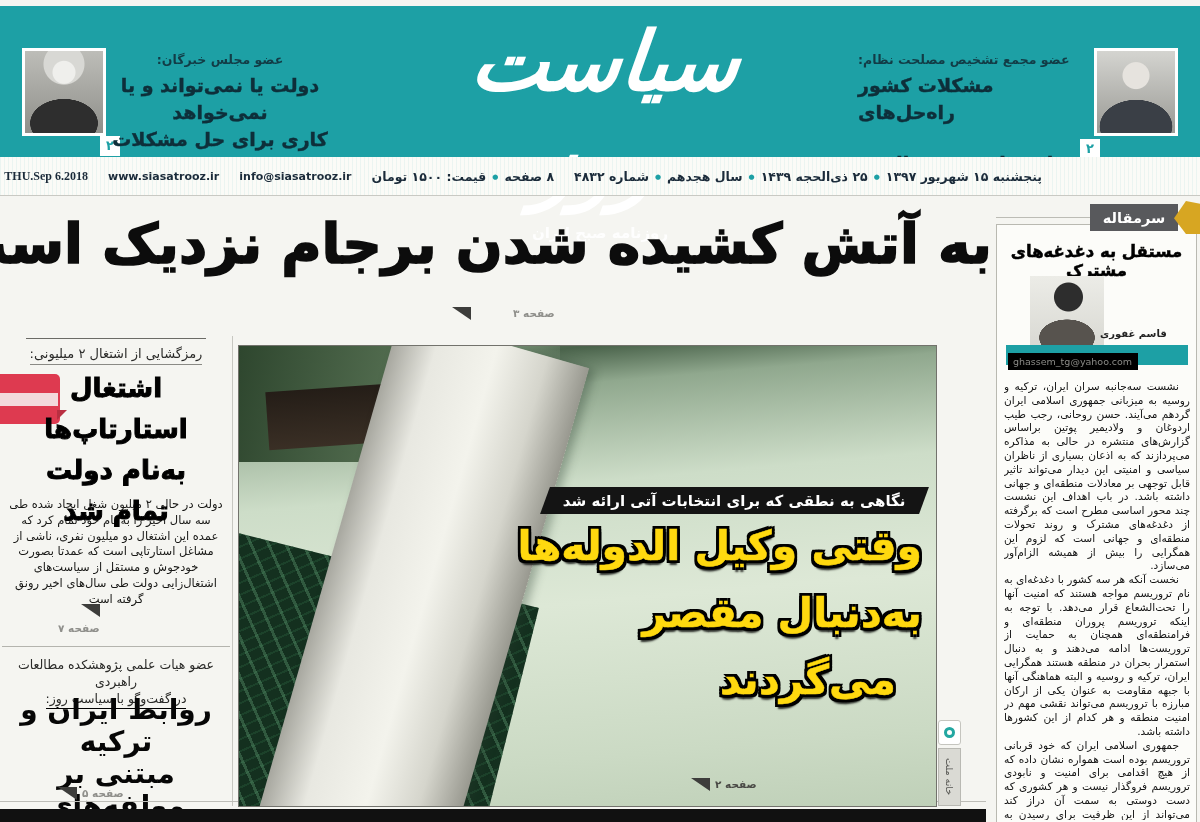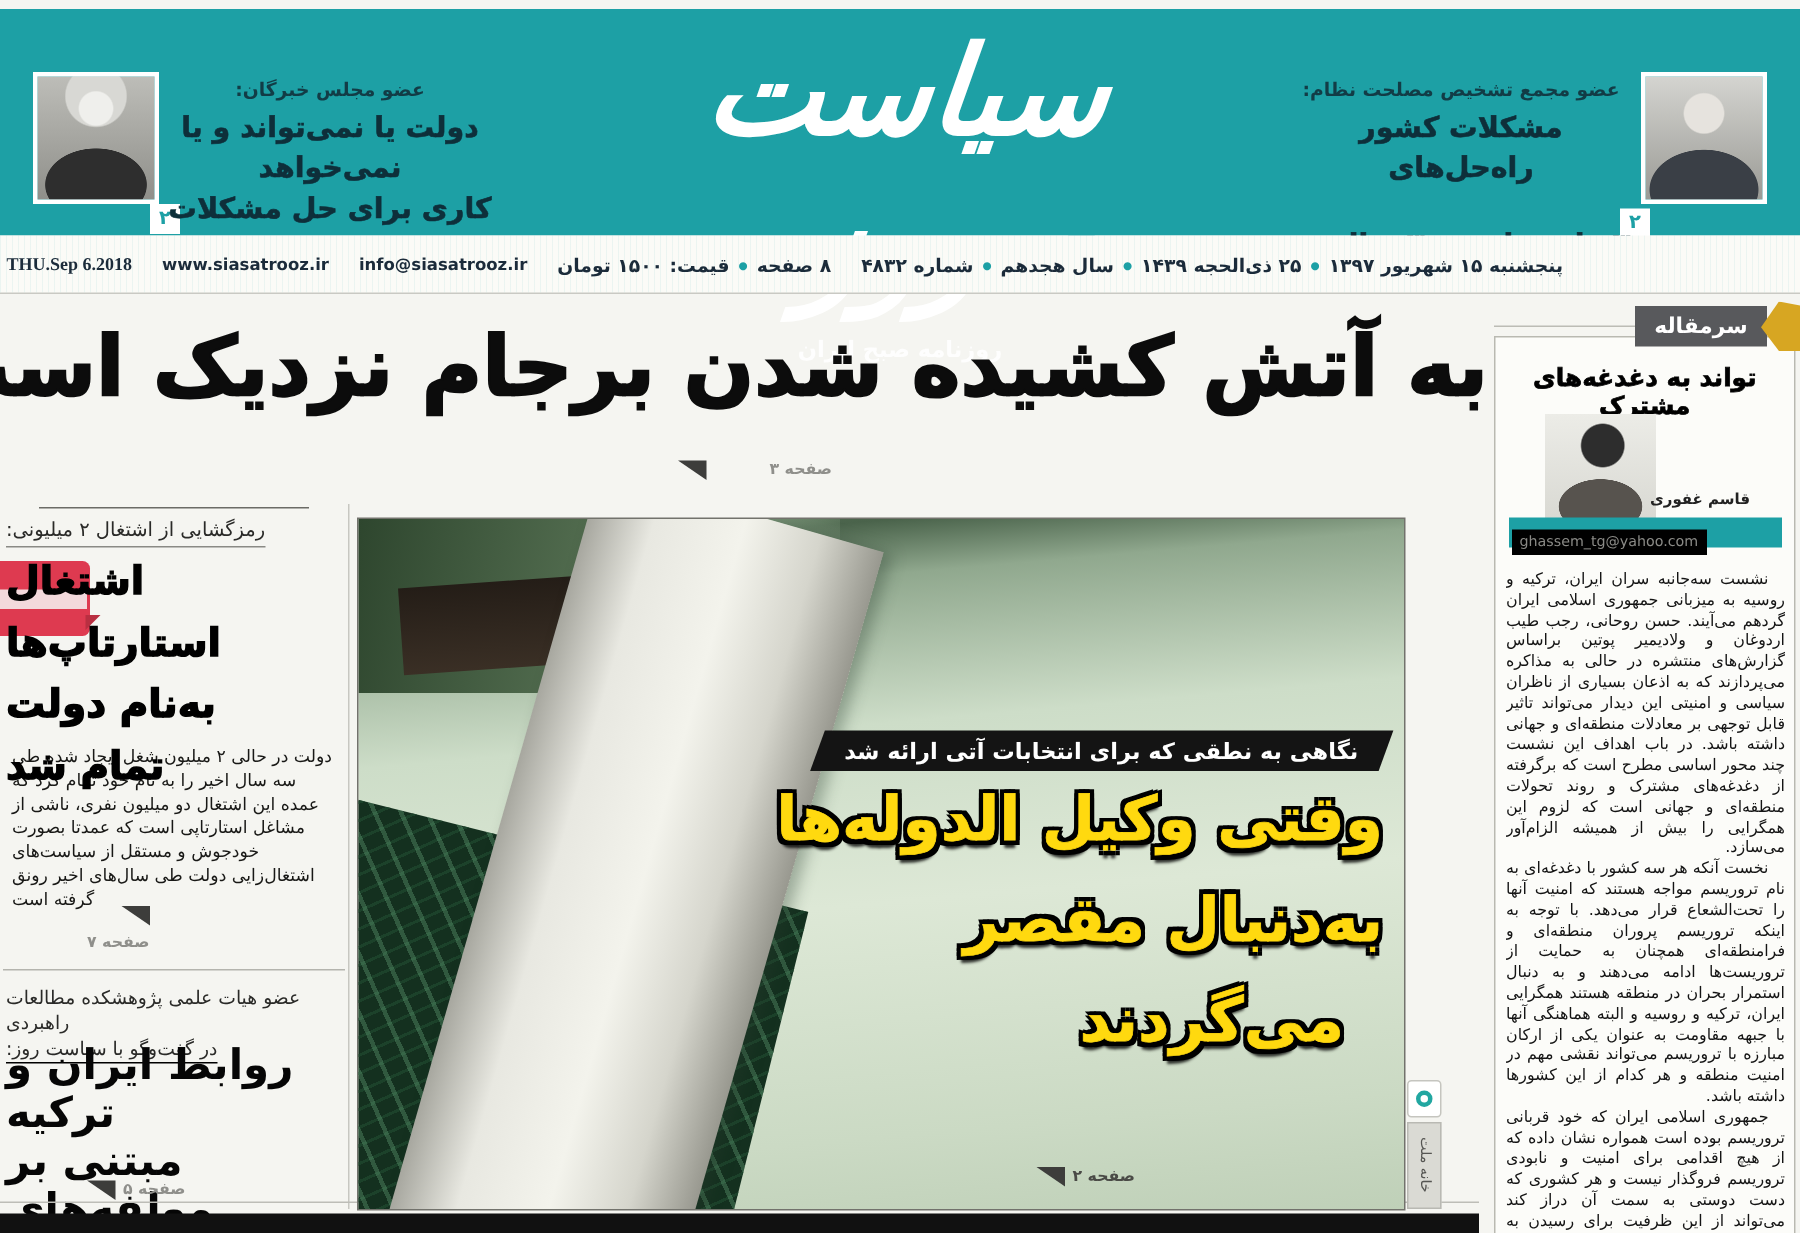--- a/index.html
+++ b/index.html
@@ -17,21 +17,21 @@
   .mh-photo.right{left:1094px;top:42px;background:
      radial-gradient(circle at 50% 30%,#e6e3de 0 13px,transparent 14px),
      radial-gradient(ellipse 60px 44px at 50% 92%,#3a3f46 0 60%,transparent 61%),
      linear-gradient(#d4d4d0,#9a9a95);}
   .mh-badge{position:absolute;width:20px;height:20px;background:#fff;color:#1da0a5;
      font-size:13px;font-weight:bold;text-align:center;line-height:20px;}
   .mh-text{position:absolute;direction:rtl;color:#0e2f3a;}
   .mh-text .kick{font-size:12.5px;font-weight:bold;color:#123c46;margin-bottom:5px;}
   .mh-text .ln{font-size:19px;font-weight:bold;line-height:27px;-webkit-text-stroke:.4px #0e2f3a;}
   .mh-left-text{left:100px;top:46px;width:240px;text-align:center;}
-  .mh-right-text{left:858px;top:46px;width:232px;text-align:center;}
+  .mh-right-text{left:858px;top:46px;width:232px;text-align:left;}
   .logo{position:absolute;left:400px;top:4px;width:400px;text-align:center;color:#fff;direction:rtl;}
   .logo .title{font-size:82px;font-weight:bold;font-style:italic;line-height:104px;
      letter-spacing:-2px;transform:skewX(-6deg);}
   .logo .sub{font-size:15px;font-weight:bold;margin-top:6px;opacity:.95;}
   .logo-notch{position:absolute;left:712px;top:157px;width:0;height:0;
      border-left:9px solid transparent;border-right:9px solid transparent;border-top:8px solid #1da0a5;}
   
   .dateline{position:absolute;left:0;top:157px;width:1200px;height:39px;background:#fbfbf7;
      border-bottom:1px solid #c9c9c3;
      background-image:repeating-linear-gradient(90deg,rgba(29,160,165,.07) 0 1px,transparent 1px 4px);}
@@ -48,21 +48,21 @@
      background:repeating-linear-gradient(90deg,#23323f 0 1px,transparent 1px 3px);}
   
   .lead-headline{position:absolute;left:0;top:212px;width:992px;text-align:center;direction:rtl;
      font-size:55px;font-weight:bold;color:#0c0c0c;-webkit-text-stroke:1.6px #0c0c0c;
      white-space:nowrap;letter-spacing:-1px;}
   .pref{position:absolute;display:flex;align-items:flex-end;gap:5px;}
   .pref .tri{width:0;height:0;border-top:13px solid #3d3d3b;border-left:19px solid transparent;}
   .pref .txt{font-size:10.5px;color:#8f8f8b;font-weight:bold;direction:rtl;padding-bottom:1px;}
   
   .vline{position:absolute;left:232px;top:336px;width:1px;height:470px;background:#c7c7c1;}
-  .lc{position:absolute;left:4px;top:0;width:224px;direction:rtl;text-align:left;}
+  .lc{position:absolute;left:4px;top:0;width:224px;direction:rtl;text-align:center;}
   .lc-rule{position:absolute;left:26px;top:338px;width:180px;height:1px;background:#6b6b66;}
   .lc-kick1{position:absolute;left:4px;top:346px;width:224px;font-size:13px;color:#2a2a28;}
   .lc-kick1 span{border-bottom:1px solid #8a8a85;padding-bottom:3px;}
   .lc-head1{position:absolute;left:4px;top:368px;width:224px;font-size:26px;font-weight:bold;
      line-height:41px;color:#000;-webkit-text-stroke:1px #000;z-index:2;}
   .red-tag{position:absolute;left:-6px;top:374px;width:66px;height:50px;background:#de3a50;
      border-radius:5px;z-index:1;}
   .red-tag::before{content:"";position:absolute;left:6px;top:19px;width:58px;height:13px;
      background:#f3d9dc;}
   .red-tag::after{content:"";position:absolute;right:-7px;bottom:4px;width:0;height:0;
@@ -264,21 +264,21 @@
   <div class="ph-credit-tab">
     <span>خانه ملت</span>
   </div>
 
   <div class="ed-box"></div>
   <div class="ed-topline"></div>
   <div class="ed-bar">
     <span>سرمقاله</span>
   </div>
   <div class="ed-fold"></div>
-  <div class="ed-title">تواند به دغدغه‌های مشترک</div>
+  <div class="ed-title">مستقل به دغدغه‌های مشترک</div>
   <div class="ed-photo"></div>
   <div class="ed-author">قاسم غفوری</div>
   <div class="ed-mailbar"></div>
   <div class="ed-mailchip">ghassem_tg@yahoo.com</div>
   <div class="ed-body">
     <p>نشست سه‌جانبه سران ایران، ترکیه و روسیه به میزبانی جمهوری اسلامی ایران گردهم می‌آیند. حسن روحانی، رجب طیب اردوغان و ولادیمیر پوتین براساس گزارش‌های منتشره در حالی به مذاکره می‌پردازند که به اذعان بسیاری از ناظران سیاسی و امنیتی این دیدار می‌تواند تاثیر قابل توجهی بر معادلات منطقه‌ای و جهانی داشته باشد. در باب اهداف این نشست چند محور اساسی مطرح است که برگرفته از دغدغه‌های مشترک و روند تحولات منطقه‌ای و جهانی است که لزوم این همگرایی را بیش از همیشه الزام‌آور می‌سازد.</p>
     <p>نخست آنکه هر سه کشور با دغدغه‌ای به نام تروریسم مواجه هستند که امنیت آنها را تحت‌الشعاع قرار می‌دهد. با توجه به اینکه تروریسم پروران منطقه‌ای و فرامنطقه‌ای همچنان به حمایت از تروریست‌ها ادامه می‌دهند و به دنبال استمرار بحران در منطقه هستند همگرایی ایران، ترکیه و روسیه و البته هماهنگی آنها با جبهه مقاومت به عنوان یکی از ارکان مبارزه با تروریسم می‌تواند نقشی مهم در امنیت منطقه و هر کدام از این کشورها داشته باشد.</p>
     <p>جمهوری اسلامی ایران که خود قربانی تروریسم بوده است همواره نشان داده که از هیچ اقدامی برای امنیت و نابودی تروریسم فروگذار نیست و هر کشوری که دست دوستی به سمت آن دراز کند می‌تواند از این ظرفیت برای رسیدن به امنیت برخوردار شود که نمونه آن را در سوریه و عراق می‌توان مشاهده کرد.</p>
 
   </div>

